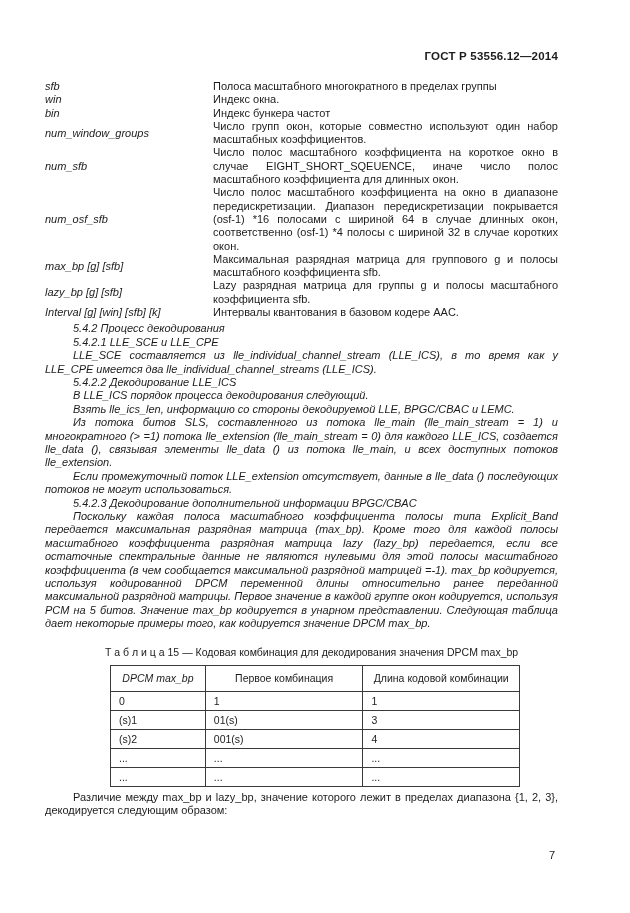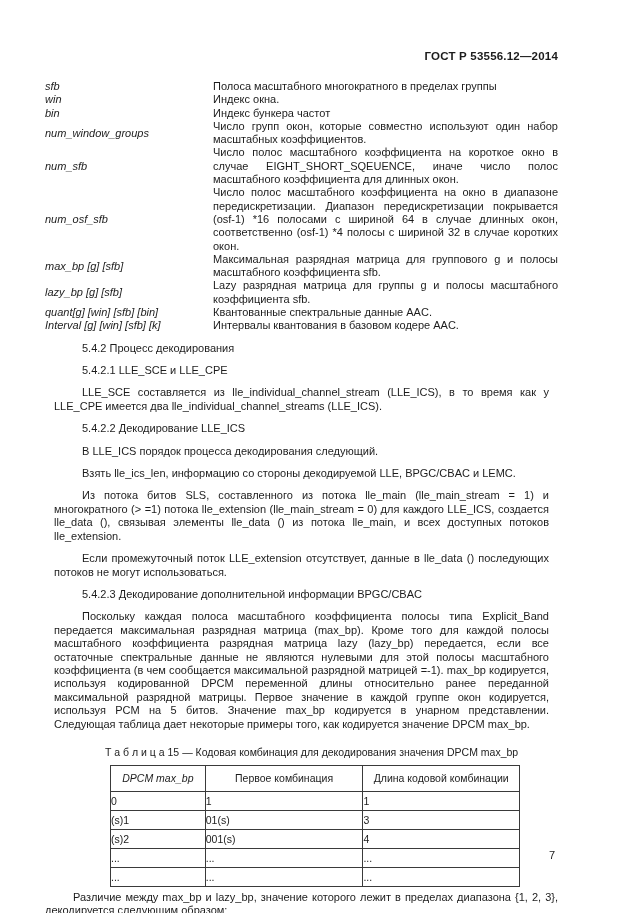--- a/index.html
+++ b/index.html
@@ -39,39 +39,40 @@
   .def-row .term {
     width: 160px;
     flex: 0 0 160px;
     font-style: italic;
   }
   .def-row .def {
     flex: 1 1 auto;
     text-align: justify;
   }
   .para {
-    margin: 9px;
+    margin: 0;
     text-indent: 28px;
     text-align: justify;
     line-height: 13.4px;
+    font-style: italic;
   }
   .table-caption {
     margin: 15px 0 6px 60px;
     font-size: 10.5px;
     line-height: 13px;
   }
   table.code-table {
     margin-left: 65px;
     border-collapse: collapse;
     width: 410px;
     font-size: 10.5px;
   }
   table.code-table th, table.code-table td {
     border: 1px solid #3a3a3a;
-    padding: 3px 0;
+    padding: 3px 8px;
     font-weight: normal;
     vertical-align: middle;
   }
   table.code-table th {
     text-align: center;
     height: 26px;
   }
   table.code-table th.var-name { font-style: italic; }
   table.code-table td {
     text-align: left;
@@ -124,24 +125,20 @@
         <span class="term">num_osf_sfb</span>
         <span class="def">Число полос масштабного коэффициента на окно в диапазоне передискретизации. Диапазон передискретизации покрывается (osf-1) *16 полосами с шириной 64 в случае длинных окон, соответственно (osf-1) *4 полосы с шириной 32 в случае коротких окон.</span>
       </div>
       <div class="def-row">
         <span class="term">max_bp [g] [sfb]</span>
         <span class="def">Максимальная разрядная матрица для группового g и полосы масштабного коэффициента sfb.</span>
       </div>
       <div class="def-row">
         <span class="term">lazy_bp [g] [sfb]</span>
         <span class="def">Lazy разрядная матрица для группы g и полосы масштабного коэффициента sfb.</span>
-      </div>
-      <div class="def-row">
-        <span class="term">quant[g] [win] [sfb] [bin]</span>
-        <span class="def">Квантованные спектральные данные AAC.</span>
       </div>
       <div class="def-row">
         <span class="term">Interval [g] [win] [sfb] [k]</span>
         <span class="def">Интервалы квантования в базовом кодере AAC.</span>
       </div>
     </div>
 
     <p class="para">5.4.2 Процесс декодирования</p>
     <p class="para">5.4.2.1 LLE_SCE и LLE_CPE</p>
     <p class="para">LLE_SCE составляется из lle_individual_channel_stream (LLE_ICS), в то время как у LLE_CPE имеется два lle_individual_channel_streams (LLE_ICS).</p>

